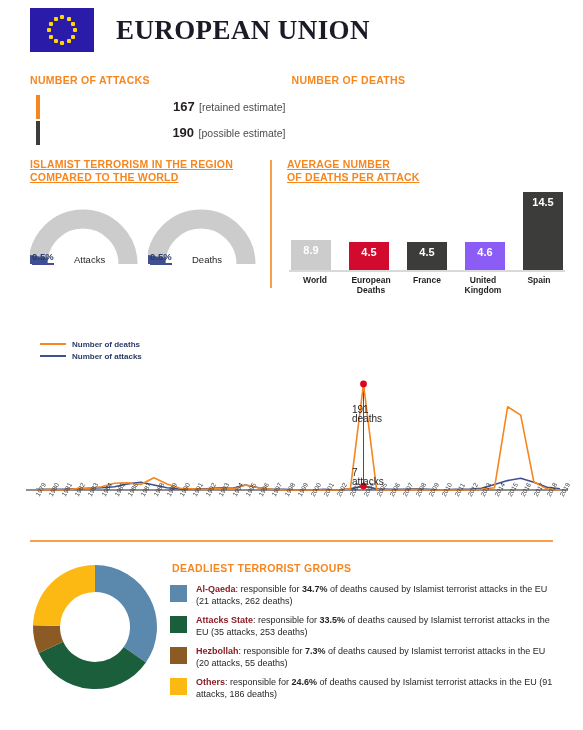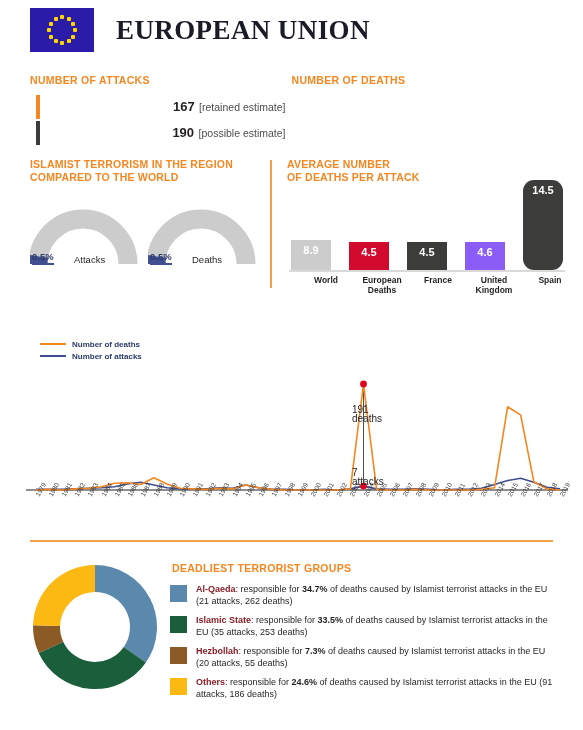--- a/index.html
+++ b/index.html
@@ -91,20 +91,21 @@
   }
 
   
   .mid { position: absolute; left: 0; top: 158px; width: 583px; height: 142px; }
   .panel-head {
     color: #f6861f;
     font-size: 10.5px;
     font-weight: bold;
     line-height: 13px;
     letter-spacing: 0.2px;
+    text-decoration: underline;
   }
   .panel-left { position: absolute; left: 30px; top: 0; width: 228px; }
   .vdivider {
     position: absolute;
     left: 270px; top: 2px;
     width: 1.5px; height: 128px;
     background: #f6a14a;
   }
   .panel-right { position: absolute; left: 287px; top: 0; width: 280px; }
 
@@ -160,21 +161,21 @@
     color: #ffffff;
   }
   .bc-axis {
     position: absolute;
     left: 0; top: 96px;
     width: 276px; height: 2px;
     background: #d9d9d9;
   }
   .bc-labels {
     position: absolute;
-    left: 11px; top: 101px;
+    left: 0; top: 101px;
     width: 276px;
     display: flex;
     justify-content: space-between;
   }
   .bc-label {
     width: 52px;
     text-align: center;
     font-size: 8.5px;
     font-weight: bold;
     color: #231f20;
@@ -342,21 +343,21 @@
             <div class="bc-bar" style="height: 28px; background: rgb(60, 60, 59);">
               <div class="bc-val">4.5</div>
             </div>
           </div>
           <div class="bc-col">
             <div class="bc-bar" style="height: 28px; background: #8b5cf6;">
               <div class="bc-val">4.6</div>
             </div>
           </div>
           <div class="bc-col">
-            <div class="bc-bar" style="height: 90px; background: rgb(60, 60, 59); border-radius: 11px;">
+            <div class="bc-bar" style="height: 78px; background: rgb(60, 60, 59);">
               <div class="bc-val">14.5</div>
             </div>
           </div>
         </div>
       <div class="bc-axis"></div>
       <div class="bc-labels" id="bc-labels">
           <div class="bc-label">
             <div>World</div>
           </div>
           <div class="bc-label">
@@ -466,21 +467,21 @@
     <path d="M 3.0220599934873675 63.34623080536582 A 62 62 0 0 1 64.99999999999999 3 L 65 30 A 35 35 0 0 0 30.012453222129963 64.06642061593232 Z" fill="#fcb813"></path>
   </svg>
 
 <div class="glegend" id="glegend">
     <div class="glegend-row">
       <div class="gswatch" style="background: rgb(91, 137, 173);"></div>
       <div class="gtext"><span class="gname">Al-Qaeda</span>: responsible for <span class="gpct">34.7%</span> of deaths caused by Islamist terrorist attacks in the EU (21 attacks, 262 deaths)</div>
     </div>
     <div class="glegend-row">
       <div class="gswatch" style="background: rgb(27, 94, 60);"></div>
-      <div class="gtext"><span class="gname">Islamic State</span>: responsible for <span class="gpct">33.5%</span> of deaths caused by Islamist terrorist attacks in the EU (35 attacks, 253 deaths)</div>
+      <div class="gtext"><span class="gname">Attacks State</span>: responsible for <span class="gpct">33.5%</span> of deaths caused by Islamist terrorist attacks in the EU (35 attacks, 253 deaths)</div>
     </div>
     <div class="glegend-row">
       <div class="gswatch" style="background: rgb(140, 90, 36);"></div>
       <div class="gtext"><span class="gname">Hezbollah</span>: responsible for <span class="gpct">7.3%</span> of deaths caused by Islamist terrorist attacks in the EU (20 attacks, 55 deaths)</div>
     </div>
     <div class="glegend-row">
       <div class="gswatch" style="background: rgb(252, 184, 19);"></div>
       <div class="gtext"><span class="gname">Others</span>: responsible for <span class="gpct">24.6%</span> of deaths caused by Islamist terrorist attacks in the EU (91 attacks, 186 deaths)</div>
     </div>
   </div>

